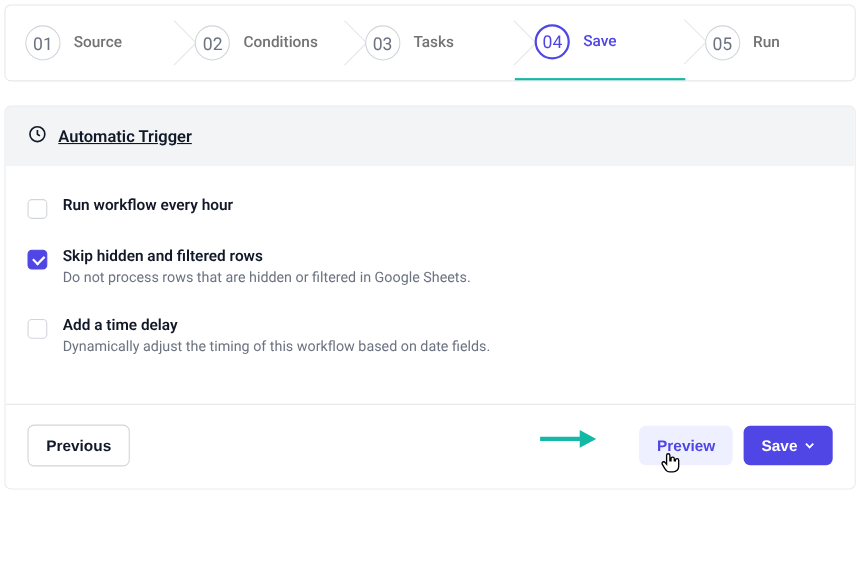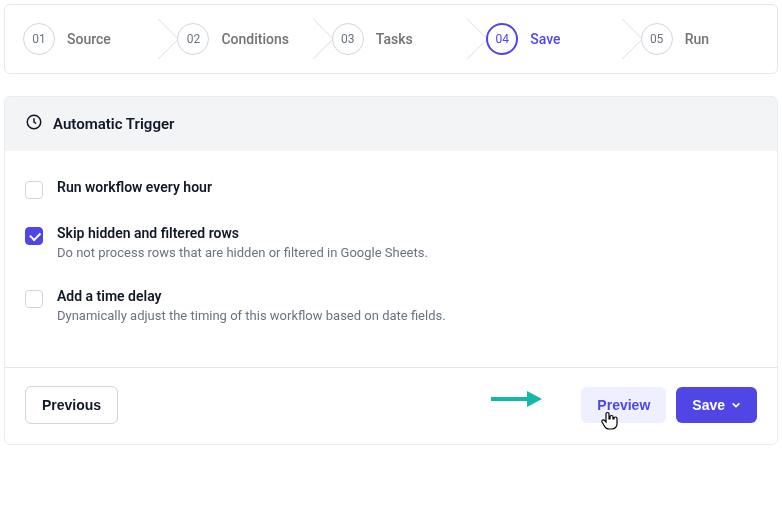--- a/index.html
+++ b/index.html
@@ -46,60 +46,61 @@
       z-index: 1;
     }
     .step-num {
       width: 32px;
       height: 32px;
       border: 1.5px solid #d1d5db;
       border-radius: 50%;
       display: flex;
       align-items: center;
       justify-content: center;
-      font-size: 12px;
+      font-size: 16px;
       color: #6b7280;
       z-index: 2;
       background: #fff;
       flex-shrink: 0;
     }
     .step.active .step-num {
       border-color: #4f46e5;
       color: #4f46e5;
       border-width: 2px;
     }
     .step-label {
       font-size: 14px;
       color: #737373;
       z-index: 2;
       font-weight: 500;
     }
     .step.active .step-label {
       color: #4f46e5;
     }
     .step.active {
-      border-bottom: 1px solid #14b8a6;
+      border-bottom: 3px solid #14b8a6;
       margin-bottom: -1px;
     }
     .panel {
       margin-top: 22px;
       border: 1px solid #e9ecef;
       border-radius: 6px;
       background: #fff;
       overflow: hidden;
     }
     .panel-header {
       background: #f3f4f6;
       padding: 16px 20px;
       display: flex;
       align-items: center;
       gap: 10px;
       font-size: 15px;
       font-weight: 600;
       color: #111827;
+      text-decoration: underline;
     }
     .panel-header svg {
       width: 18px;
       height: 18px;
     }
     .options {
       padding: 28px 20px 10px 20px;
     }
     .option {
       display: flex;

